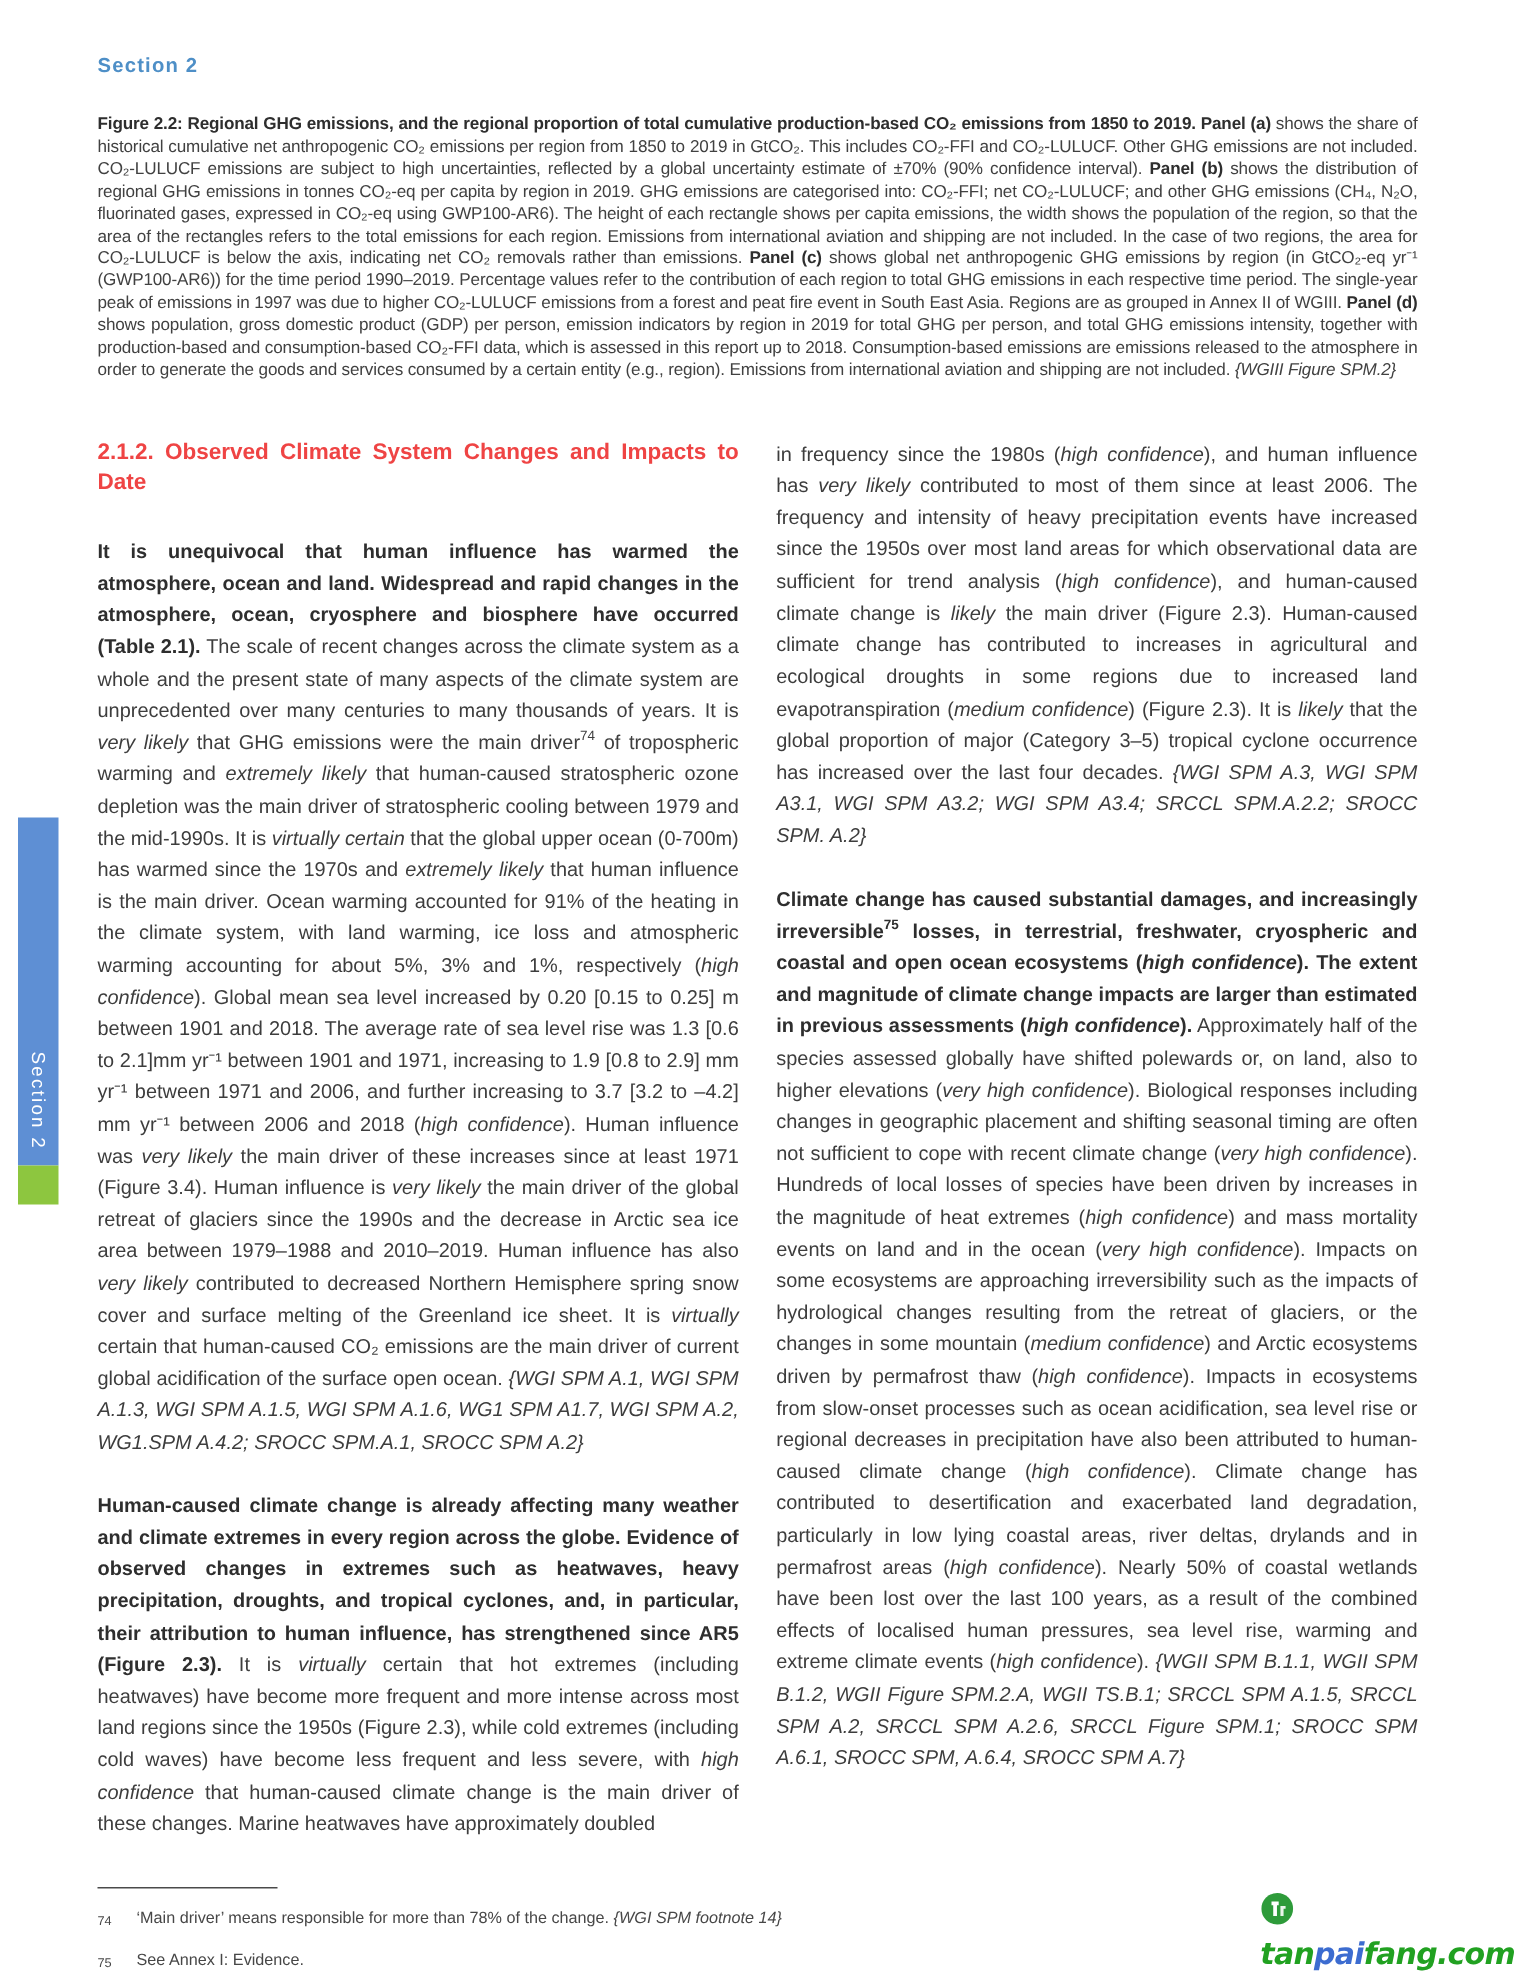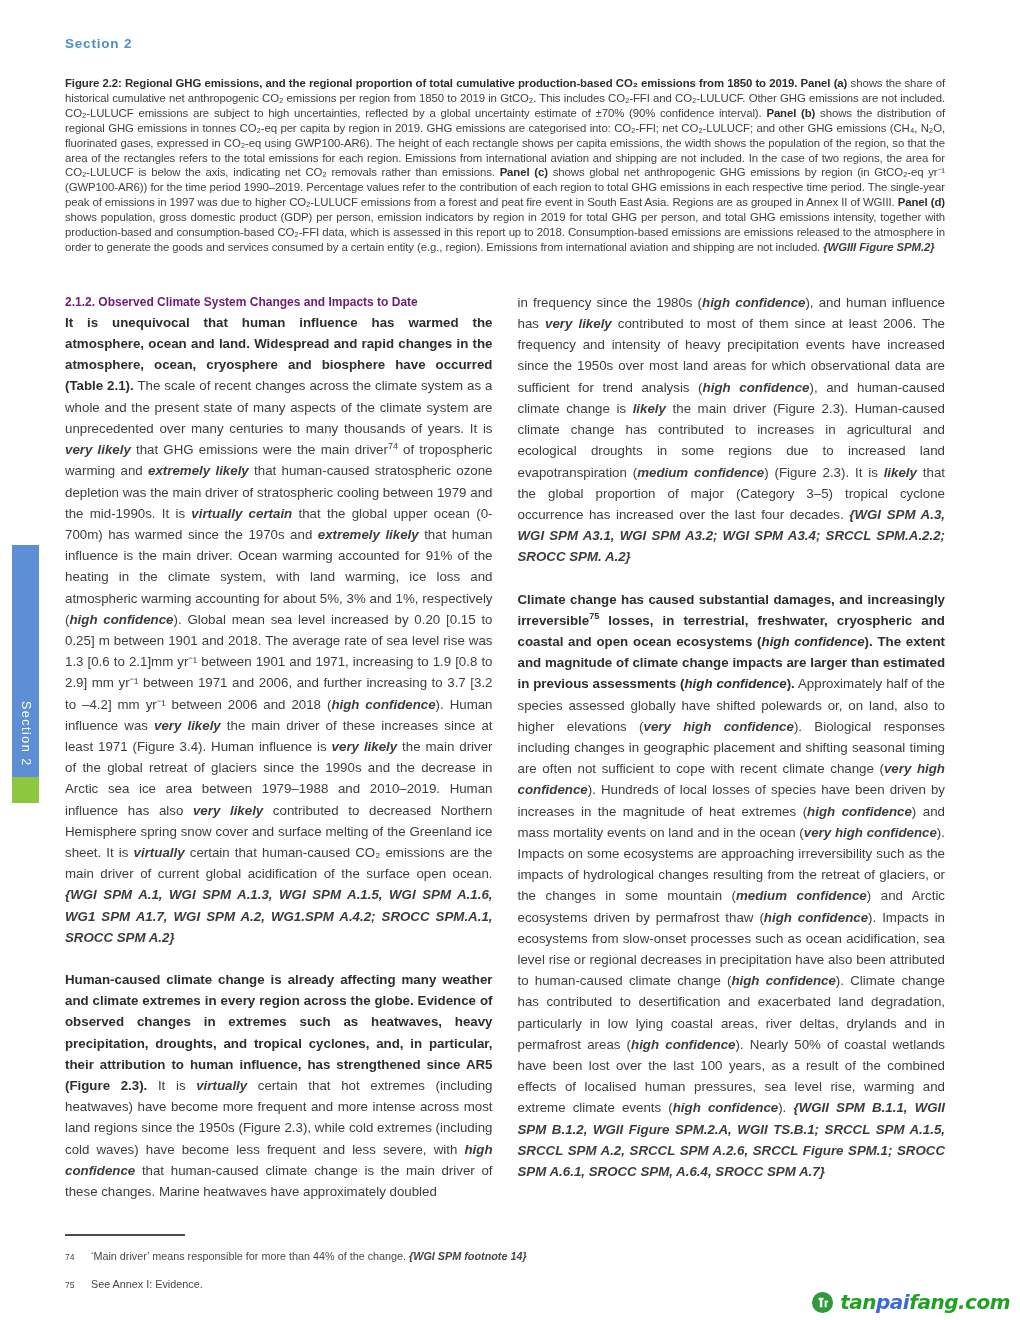--- a/index.html
+++ b/index.html
@@ -39,44 +39,45 @@
     margin-top: 25px;
     font-size: 11.4px; line-height: 14.9px;
     text-align: justify; color: #414141;
     letter-spacing: -0.1px;
   }
 
   .columns { margin-top: 37px; display: flex; gap: 25px; }
   .col { width: 427.5px; }
 
   .subsection-heading {
-    font-size: 12px; line-height: 20px; font-weight: bold;
-    color: #701a75; text-align: justify;
+    font-size: 15px; line-height: 20px; font-weight: bold;
+    color: #ef4444; text-align: justify;
+    margin-bottom: 25px;
   }
 
   .body-para {
     font-size: 13.3px; line-height: 21.2px;
     text-align: justify; color: var(--body-text, #3d3d3d);
   }
   .body-para + .body-para { margin-top: 21px; }
 
   .seg-b { font-weight: bold; color: #2e2e2e; margin-top: 35px; }
-  .seg-i { font-style: italic; font-weight: bold; }
+  .seg-i { font-style: italic; }
   sup.seg-sup { font-size: 9px; line-height: 0; }
 
   .footnotes { margin-top: 32px; }
   .fn-rule { width: 120px; height: 1.4px; background: #4a4a4a; margin-bottom: 10px; }
   .fn-row { display: flex; font-size: 10.8px; line-height: 14px; color: #474747; margin-top: 13px; }
   .fn-marker { width: 26px; flex: 0 0 26px; font-size: 8.5px; padding-top: 1px; }
   .fn-text { flex: 1; }
 
   .logo {
     position: absolute; right: 10px; bottom: 6px;
-    display: flex; align-items: flex-end; gap: 6px;
-    text-decoration: none; cursor: pointer;
+    display: flex; align-items: flex-start; gap: 6px;
+    text-decoration: none; cursor: pointer; flex-direction: column;
   }
   .logo-icon { width: 23px; height: 23px; display: block; }
   .logo-text {
     font-family: "DejaVu Sans", sans-serif;
     font-weight: bold; font-style: italic; font-size: 20px; letter-spacing: -0.5px;
   }
   .logo-part-green { color: var(--logo-green, #21a121); }
   .logo-part-blue { color: var(--logo-blue, #3c6cd0); }
 </style>
 </head>
@@ -106,21 +107,21 @@
       <div class="col">
         <p class="body-para"><span>in frequency since the 1980s (</span><span class="seg-i">high confidence</span><span>), and human influence has </span><span class="seg-i">very likely</span><span> contributed to most of them since at least 2006. The frequency and intensity of heavy precipitation events have increased since the 1950s over most land areas for which observational data are sufficient for trend analysis (</span><span class="seg-i">high confidence</span><span>), and human-caused climate change is </span><span class="seg-i">likely</span><span> the main driver (Figure 2.3). Human-caused climate change has contributed to increases in agricultural and ecological droughts in some regions due to increased land evapotranspiration (</span><span class="seg-i">medium confidence</span><span>) (Figure 2.3). It is </span><span class="seg-i">likely</span><span> that the global proportion of major (Category 3–5) tropical cyclone occurrence has increased over the last four decades. </span><span class="seg-i">{WGI SPM A.3, WGI SPM A3.1, WGI SPM A3.2; WGI SPM A3.4; SRCCL SPM.A.2.2; SROCC SPM. A.2}</span></p>
         <p class="body-para"><span class="seg-b">Climate change has caused substantial damages, and increasingly irreversible</span><sup class="seg-sup seg-b">75</sup><span class="seg-b"> losses, in terrestrial, freshwater, cryospheric and coastal and open ocean ecosystems (</span><span class="seg-b seg-i">high confidence</span><span class="seg-b">). The extent and magnitude of climate change impacts are larger than estimated in previous assessments (</span><span class="seg-b seg-i">high confidence</span><span class="seg-b">).</span><span> Approximately half of the species assessed globally have shifted polewards or, on land, also to higher elevations (</span><span class="seg-i">very high confidence</span><span>). Biological responses including changes in geographic placement and shifting seasonal timing are often not sufficient to cope with recent climate change (</span><span class="seg-i">very high confidence</span><span>). Hundreds of local losses of species have been driven by increases in the magnitude of heat extremes (</span><span class="seg-i">high confidence</span><span>) and mass mortality events on land and in the ocean (</span><span class="seg-i">very high confidence</span><span>). Impacts on some ecosystems are approaching irreversibility such as the impacts of hydrological changes resulting from the retreat of glaciers, or the changes in some mountain (</span><span class="seg-i">medium confidence</span><span>) and Arctic ecosystems driven by permafrost thaw (</span><span class="seg-i">high confidence</span><span>). Impacts in ecosystems from slow-onset processes such as ocean acidification, sea level rise or regional decreases in precipitation have also been attributed to human-caused climate change (</span><span class="seg-i">high confidence</span><span>). Climate change has contributed to desertification and exacerbated land degradation, particularly in low lying coastal areas, river deltas, drylands and in permafrost areas (</span><span class="seg-i">high confidence</span><span>). Nearly 50% of coastal wetlands have been lost over the last 100 years, as a result of the combined effects of localised human pressures, sea level rise, warming and extreme climate events (</span><span class="seg-i">high confidence</span><span>). </span><span class="seg-i">{WGII SPM B.1.1, WGII SPM B.1.2, WGII Figure SPM.2.A, WGII TS.B.1; SRCCL SPM A.1.5, SRCCL SPM A.2, SRCCL SPM A.2.6, SRCCL Figure SPM.1; SROCC SPM A.6.1, SROCC SPM, A.6.4, SROCC SPM A.7}</span></p>
       </div>
     </div>
 
     <div class="footnotes">
       <div class="fn-rule"></div>
       <div class="fn-row">
         <sup class="fn-marker">74</sup>
-        <span class="fn-text"><span>‘Main driver’ means responsible for more than 44% of the change. </span><span class="seg-i">{WGI SPM footnote 14}</span></span>
+        <span class="fn-text"><span>‘Main driver’ means responsible for more than 78% of the change. </span><span class="seg-i">{WGI SPM footnote 14}</span></span>
       </div>
       <div class="fn-row">
         <sup class="fn-marker">75</sup>
         <span class="fn-text"><span>See Annex I: Evidence.</span></span>
       </div>
     </div>
 
   </div>
 
   <div class="logo">

